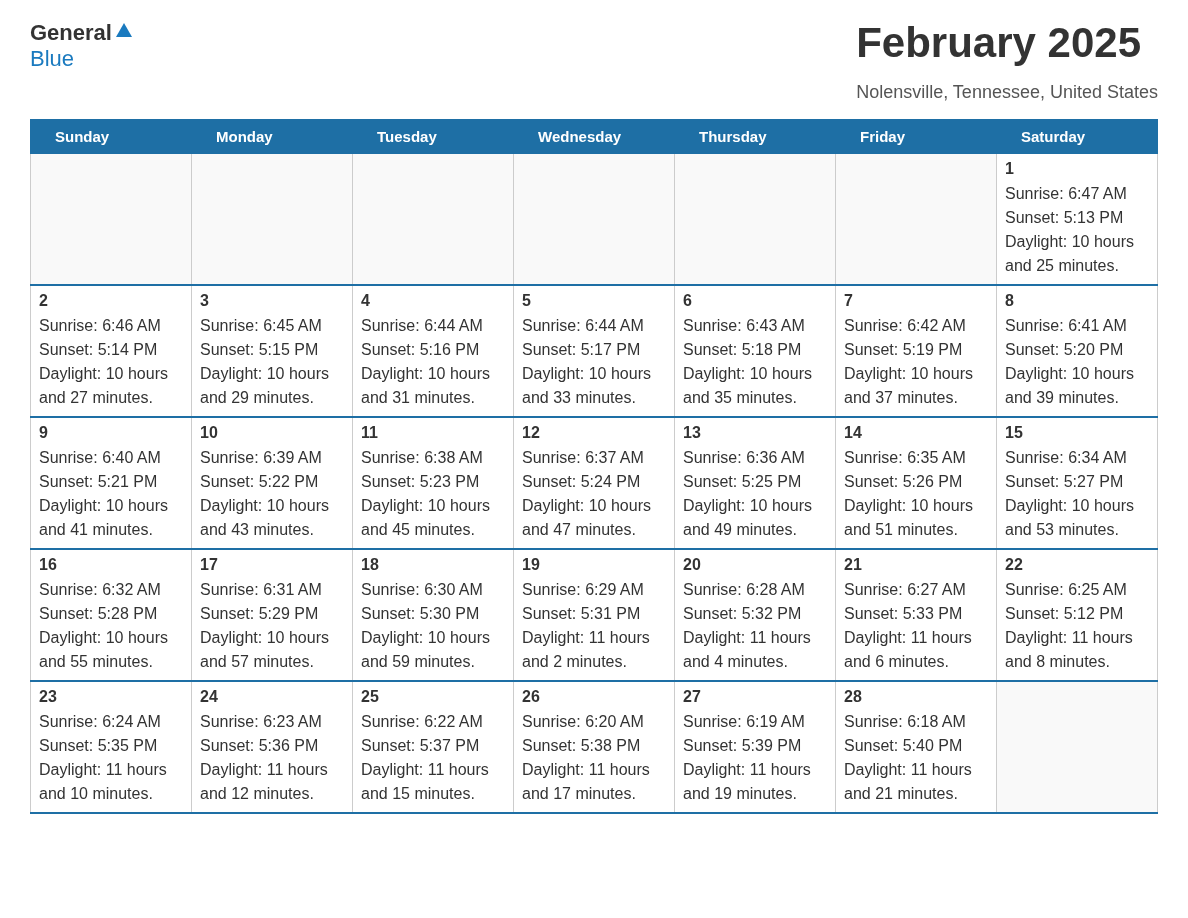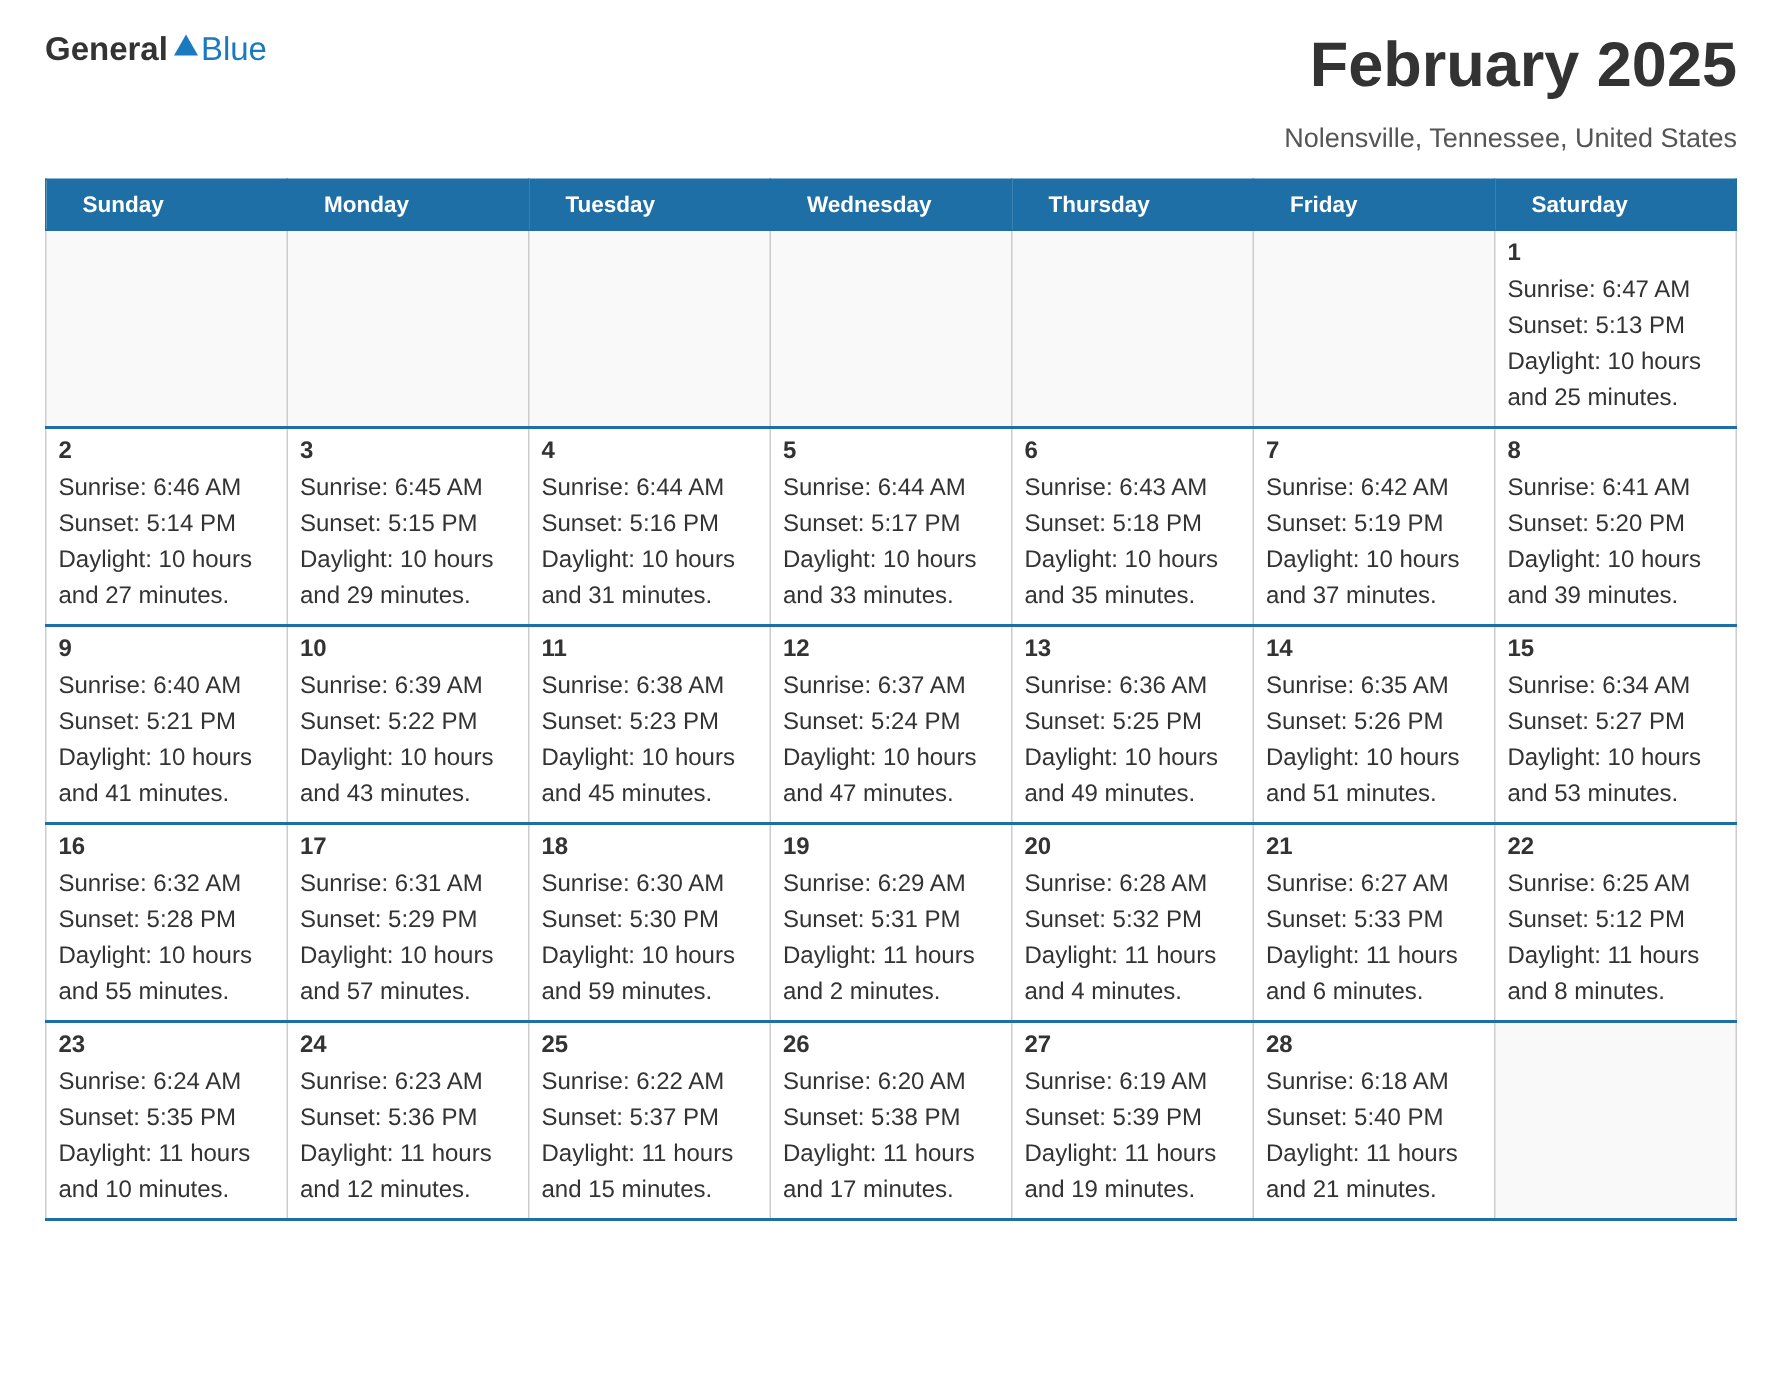--- a/index.html
+++ b/index.html
@@ -24,21 +24,21 @@
       font-size: 22px;
       font-weight: bold;
       color: #333;
     }
     .logo-text-blue {
       font-size: 22px;
       font-weight: normal;
       color: #1a7abf;
     }
     .title-area {
-      text-align: right;
+      text-align: left;
     }
     .month-title {
       font-size: 42px;
       font-weight: bold;
       color: #333;
       line-height: 1.1;
     }
     .location-title {
       font-size: 18px;
       color: #555;
@@ -81,21 +81,21 @@
     }
     .calendar tbody tr {
       border-bottom: 2px solid #1e6fa5;
     }
   </style>
 </head>
 <body>
 
 <div class="header">
   <div class="logo">
-    <div style="display:flex; flex-direction:row; align-items:flex-start;">
+    <div style="display:flex; flex-direction:column; align-items:flex-start;">
       <div style="display:flex; align-items:center;">
         <span class="logo-text-general">General</span>
         <span style="display:inline-block; margin-left:2px; vertical-align:middle;">
           <svg width="20" height="20" viewBox="0 0 20 20">
             <polygon points="10,2 18,16 2,16" fill="#1a7abf"></polygon>
           </svg>
         </span>
       </div>
       <div>
         <span class="logo-text-blue">Blue</span>

